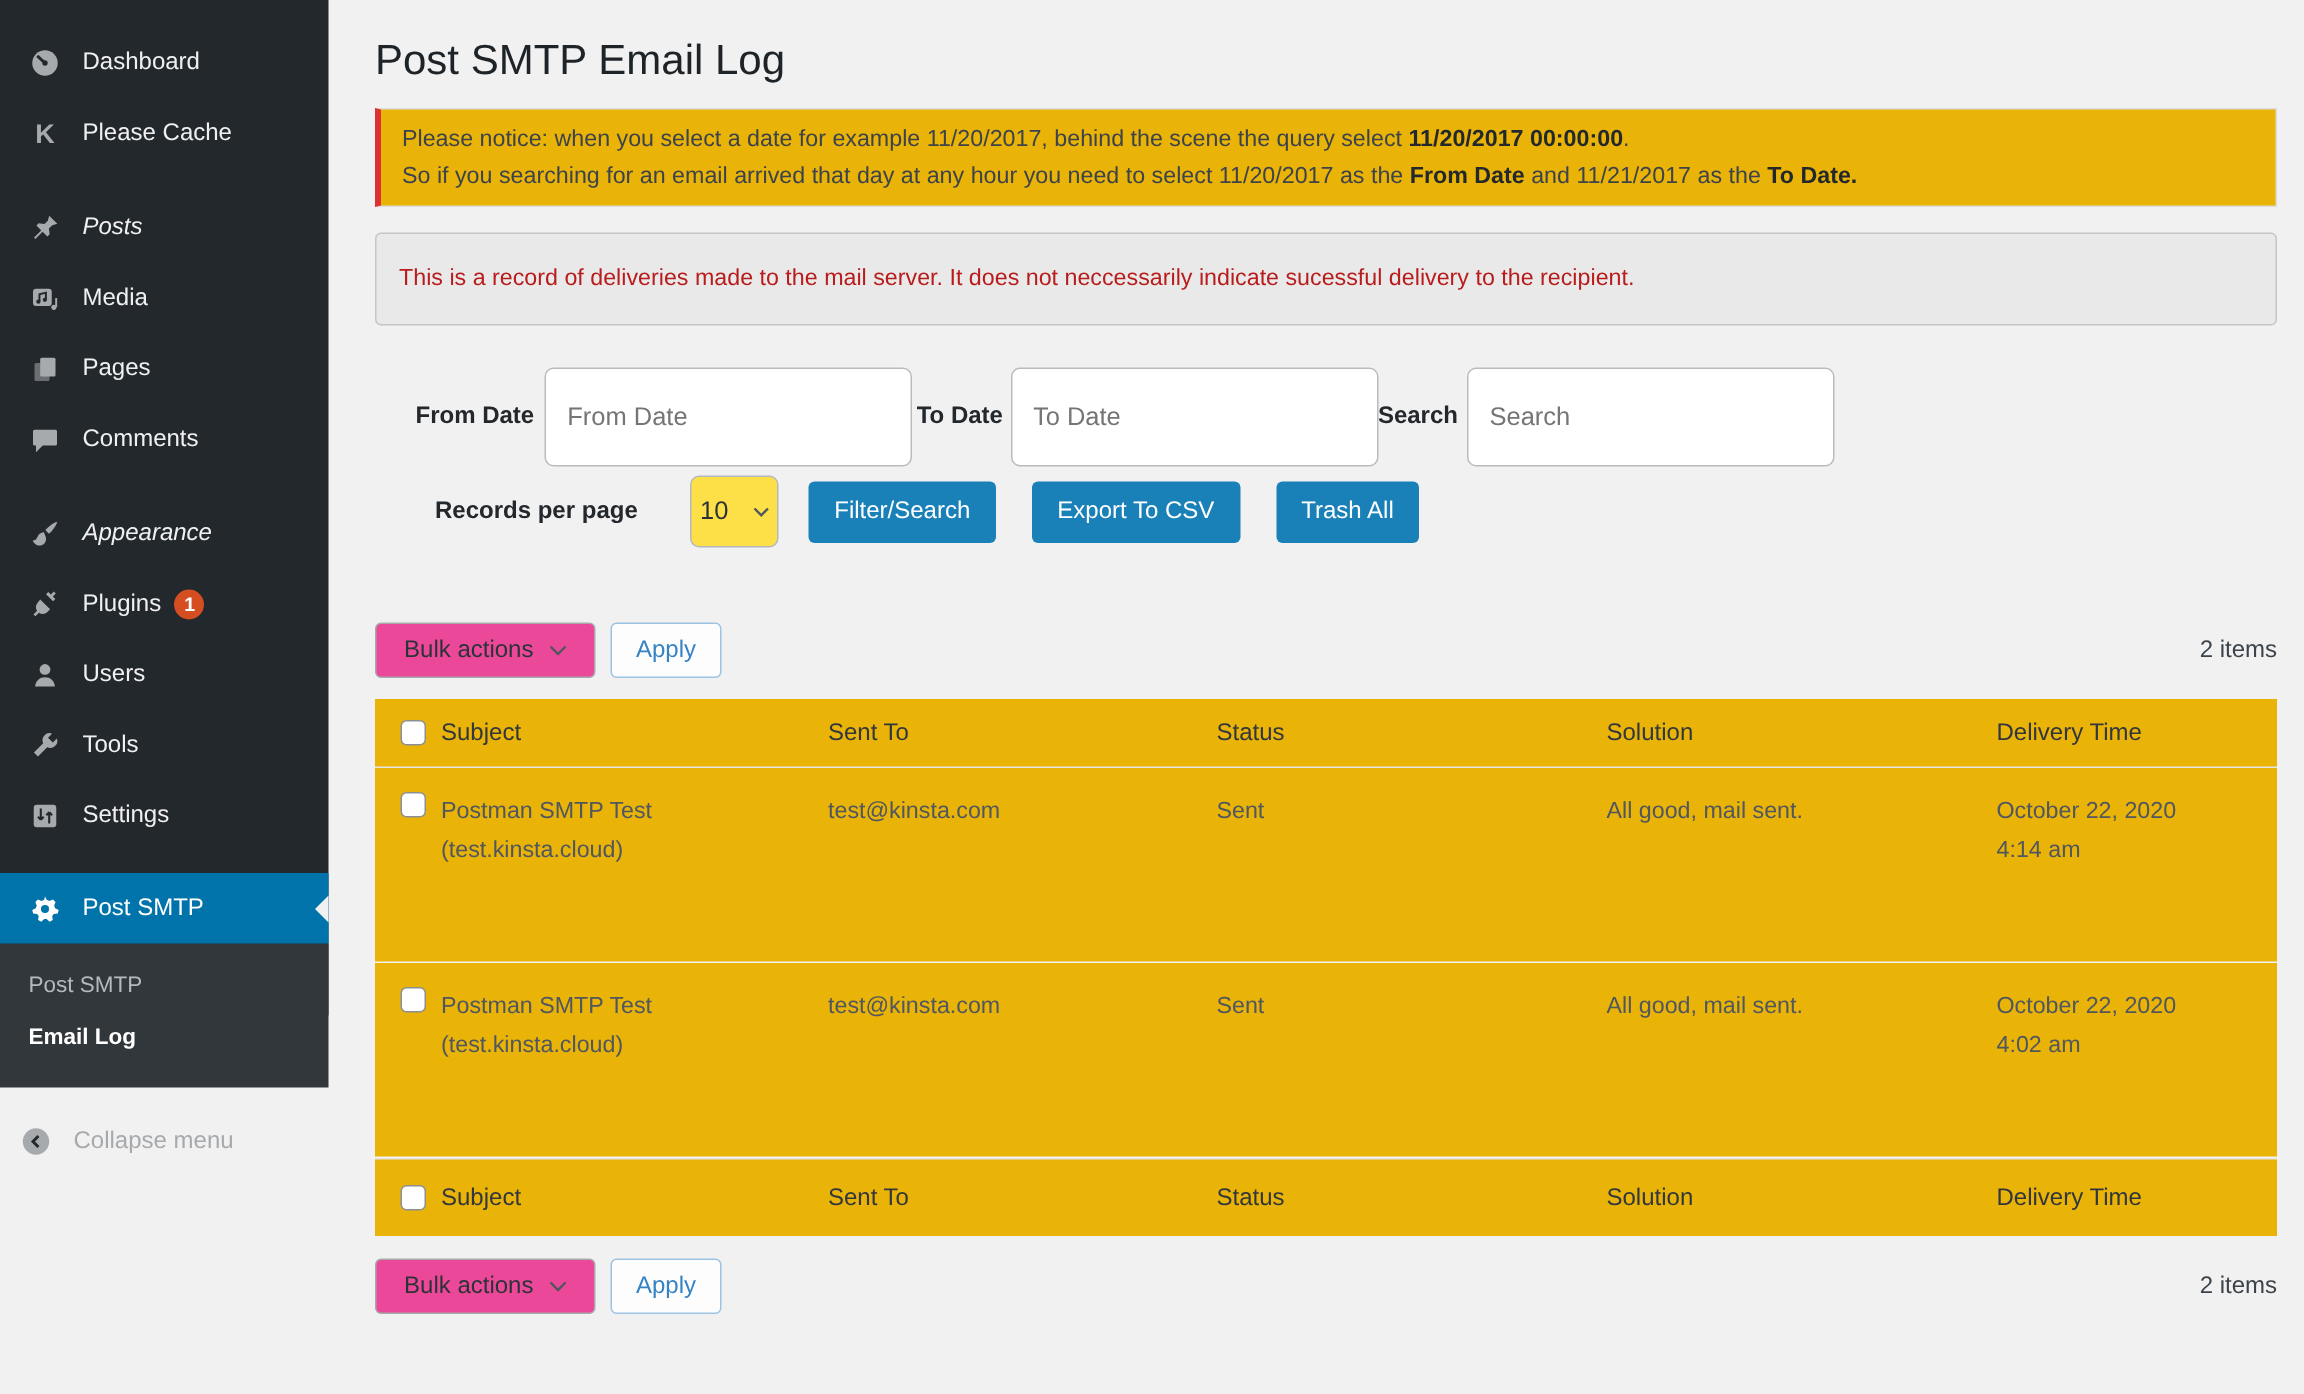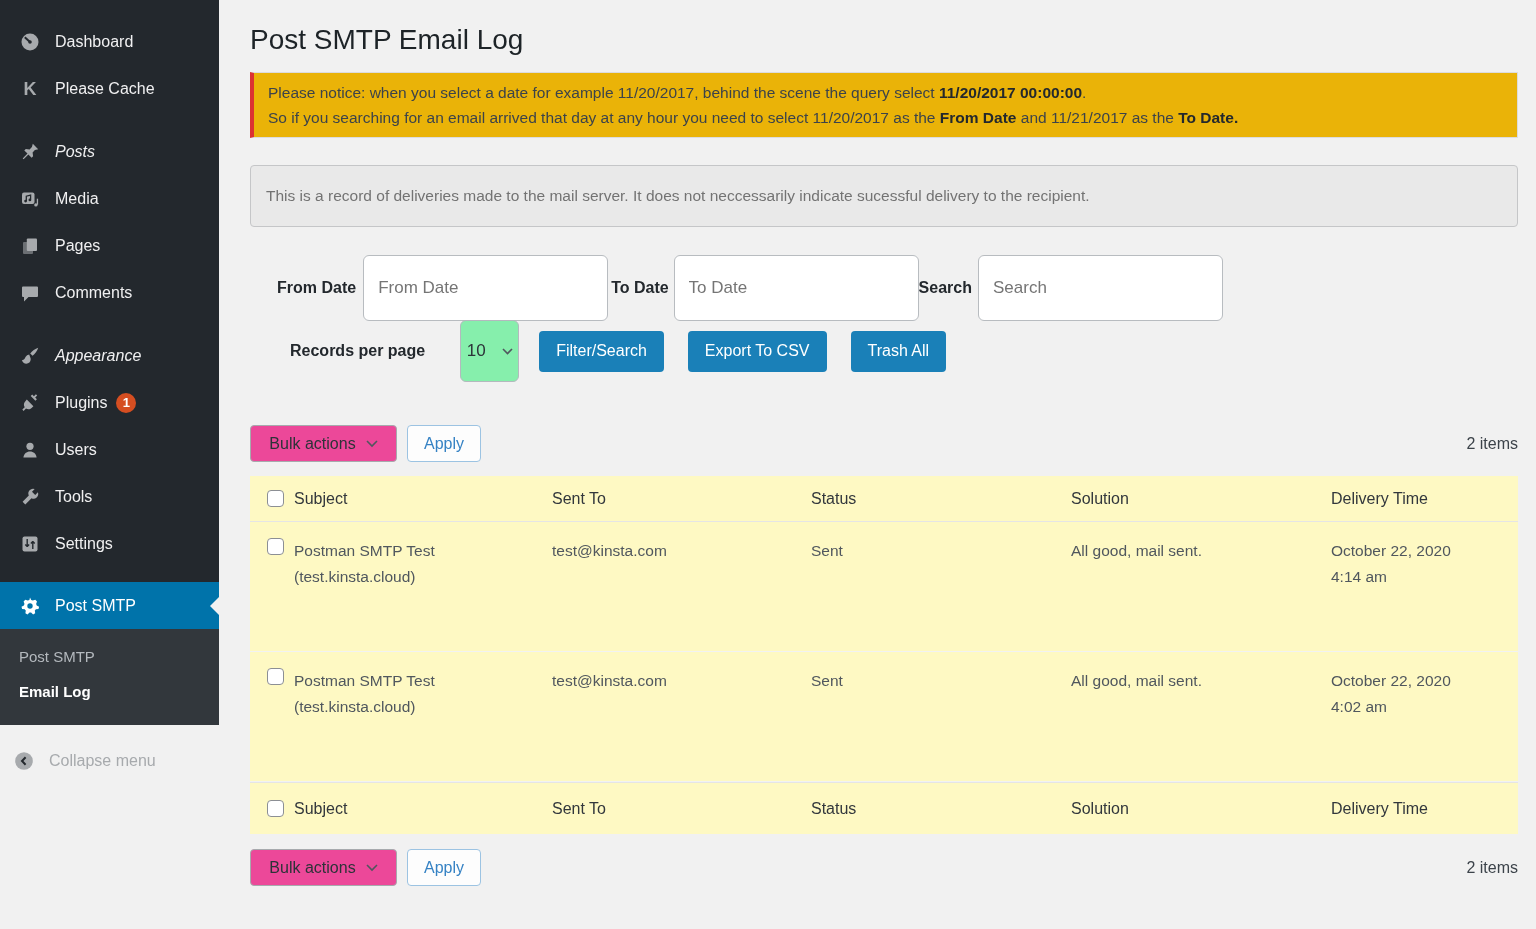--- a/index.html
+++ b/index.html
@@ -49,40 +49,40 @@
   
   .content { position:absolute; left:219px; top:0; right:0; bottom:0; padding:0 18px 0 31px; }
   .page-title { margin-top:24px; font-size:28px; font-weight:400; color:#1d2327; }
   .notice {
     margin-top:16px; background:#eab308; border:1px solid #dcdcde;
     border-left:4px solid var(--notice-red,#dc3232);
     padding:7px 14px; font-size:15.5px; line-height:25px; color:#3c434a;
   }
   .notice b { color:#23282d; }
   .info-box {
-    margin-top:27px; background:#e9e9e9; border:1px solid #c5c6c8; border-radius:4px;
-    padding:21px 15px; font-size:15.5px; color:#737373;
+    margin-top:17px; background:#e9e9e9; border:1px solid #c5c6c8; border-radius:4px;
+    padding:21px 15px; font-size:15.5px; color:#b91c1c;
   }
   
   .filter-row1 { margin-top:28px; display:flex; align-items:center; }
   .flabel { font-weight:700; font-size:16px; color:#23282d; white-space:nowrap; }
   .flabel.l1 { margin:0 7px 0 27px; }
   .flabel.l2 { margin:0 5px 0 3px; }
   .flabel.l3 { margin:0 6px 0 0; }
   .finput {
     width:245px; height:66px; border:1px solid #b8bcc0; border-radius:6px;
     padding:0 14px; font-size:17px; color:#2c3338; background:#fff;
     font-family:"Liberation Sans","DejaVu Sans",sans-serif; outline:none;
   }
   .finput::placeholder { color:#757575; opacity:1; }
   .finput.mid { margin-right:0; }
   .filter-row2 { margin-top:5px; display:flex; align-items:center; height:50px; }
   .flabel.rpp { margin-left:40px; }
   .mini-select {
-    margin-left:35px; width:59px; height:62px; background:#86efac; border:1px solid #b4b9be;
+    margin-left:35px; width:59px; height:48px; background:#fde047; border:1px solid #b4b9be;
     border-radius:6px; display:flex; align-items:center; justify-content:center;
     font-size:17px; color:#2c3338; cursor:pointer; gap:16px;
   }
   .btn-primary {
     height:41px; padding:0 17px; margin-left:24px; border:none; border-radius:4px;
     background:var(--btn-blue,#1a80b8); color:#fff; font-size:16px; cursor:pointer;
     font-family:"Liberation Sans","DejaVu Sans",sans-serif;
   }
   .btn-primary.first { margin-left:20px; }
   
@@ -94,21 +94,21 @@
     font-size:16px; color:#2c3338; cursor:pointer;
   }
   .btn-apply {
     margin-left:10px; width:74px; height:37px; background:#fdfdfd;
     border:1px solid #9cc3e2; border-radius:4px; color:#3582c4; font-size:16px;
     cursor:pointer; font-family:"Liberation Sans","DejaVu Sans",sans-serif;
   }
   .items-count { margin-left:auto; font-size:16px; color:#3c434a; }
   .chev { stroke:#50575e; stroke-width:1.6; fill:none; }
   
-  .list-table { margin-top:14px; background:#fef9c3; }
+  .list-table { margin-top:14px; background:#eab308; }
   .lt-row {
     display:grid; grid-template-columns:44px 258px 259px 260px 260px 1fr;
     align-items:center;
   }
   .lt-head { height:46px; border-bottom:1px solid #e5e5e5; }
   .lt-foot { height:52px; border-top:1px solid #e5e5e5; }
   .lt-head .cell, .lt-foot .cell { font-size:16px; color:#32373c; }
   .lt-body { min-height:130px; align-items:start; border-bottom:1px solid #f1f2f3; }
   .lt-body:last-of-type { border-bottom:none; }
   .lt-body .cell { padding-top:16px; font-size:15.5px; line-height:26px; color:#50575e; }

